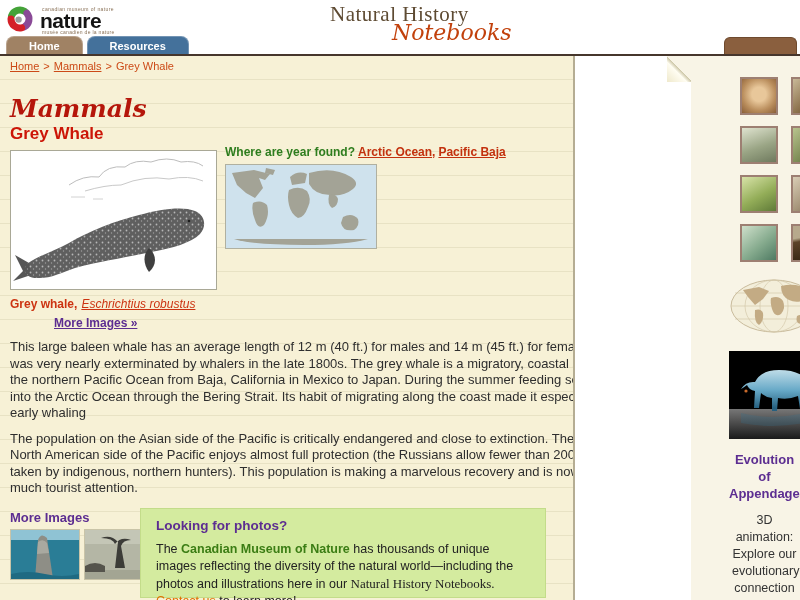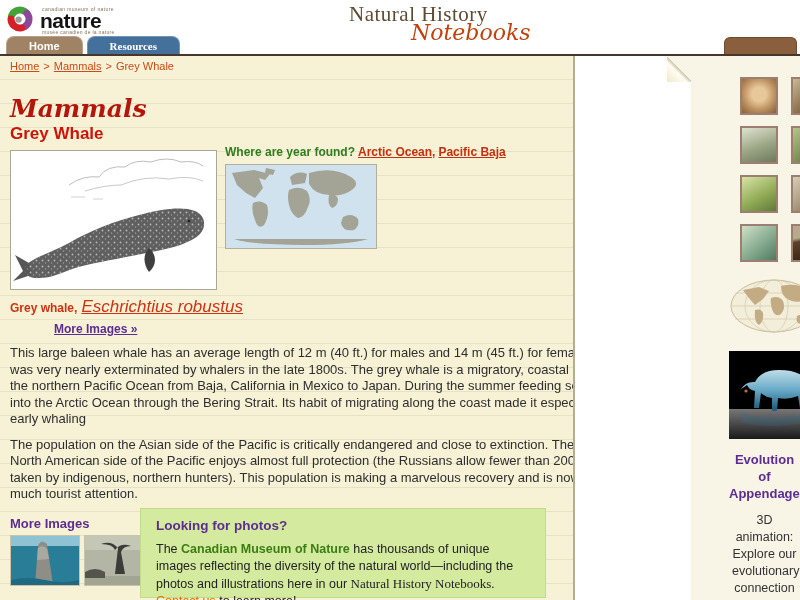--- a/index.html
+++ b/index.html
@@ -6,30 +6,30 @@
   html,body { width:800px; height:600px; font-family:"Liberation Sans", sans-serif; background:#fff; }
   #app { position:relative; width:800px; height:600px; overflow:hidden; background:#fff; }
 
   
   .header { position:absolute; top:0; left:0; width:800px; height:54px; background:#fff; }
   .logo { position:absolute; top:3px; left:5px; display:flex; align-items:center; cursor:pointer; }
   .logo-words { margin-left:4px; display:flex; flex-direction:column; line-height:1; }
   .logo-top { font-size:5px; color:#8a7258; letter-spacing:.4px; margin-left:2px; }
   .logo-name { font-size:21px; font-weight:bold; color:#141414; letter-spacing:-.5px; line-height:.9; }
   .logo-bottom { font-size:5px; color:#8a7258; letter-spacing:.3px; margin-left:2px; }
-  .site-title { position:absolute; top:4px; left:330px; width:200px; line-height:1;margin-left:19px; }
+  .site-title { position:absolute; top:4px; left:330px; width:200px; line-height:1; }
   .site-title .l1 { font-family:"Liberation Serif", serif; font-size:21px; color:#5e4b33; letter-spacing:.5px; }
   .site-title .l2 { font-family:"DejaVu Serif", serif; font-style:italic; font-size:22px; color:#c2410c; margin:-3px 0 0 62px; }
 
   
   .tabs { position:absolute; top:36px; left:6px; display:flex; gap:4px; }
   .tab { height:18px; line-height:18px; padding:0 22px; color:#fff; font-size:11px; font-weight:bold;
          border-radius:8px 8px 0 0; cursor:pointer; border:1px solid rgba(255,255,255,.25); border-bottom:none; }
   .tab-home { background:#a08264; }
-  .tab-resources { background:#44719b;font-family:Liberation Serif, serif; }
+  .tab-resources { background:#44719b; }
   .tab-notebooks { background:#7d8b30; }
   .lang-btn { position:absolute; top:37px; right:3px; height:17px; line-height:17px; padding:15px 13px;
               background:#8a5f3e; border:1px solid #6e4a2e; border-bottom:none; color:#fff; font-size:11px; font-weight:bold;
               border-radius:6px 6px 0 0; cursor:pointer; }
   .nav-line { position:absolute; top:54px; left:0; width:800px; height:2px; background:#46362c; }
 
   
   .paper { position:absolute; top:56px; left:0; width:575px; height:544px; padding:0 10px;
            background-color:#f7f1d6;
            background-image:repeating-linear-gradient(to bottom, transparent 0px, transparent 23px, #e8e2c4 23px, #e8e2c4 24px);
@@ -51,21 +51,21 @@
   
   .figure-row { display:flex; margin-top:6px; }
   .illus-box { width:207px; height:140px; background:#fff; border:1px solid #a9a896; flex:none; }
   .figure-right { margin-left:8px; }
   .where { font-size:12px; font-weight:bold; color:#2e7d1e; margin-top:-5px; }
   .where a { color:#c3310e; text-decoration:underline; cursor:pointer; margin-left:3px;text-align:center; }
   .where .sep { color:#c3310e; }
   .map-box { margin-top:5px; width:152px; height:85px; border:1px solid #b0b0a0; background:#cfe2ed; }
 
   .caption { margin-top:7px; font-size:12px; font-weight:bold; color:#cc3311; }
-  .caption a { font-weight:normal; font-style:italic; font-size:17px; color:#cc3311; text-decoration:underline; cursor:pointer; margin-left:4px; }
+  .caption a { font-weight:normal; font-style:italic; font-size:12px; color:#cc3311; text-decoration:underline; cursor:pointer; margin-left:4px; }
   .more-link { margin-top:5px; font-size:12px; font-weight:bold; }
   .more-link a { color:#5c2d91; text-decoration:underline; cursor:pointer;padding-left:44px; }
 
   .para { margin-top:9px; font-size:13px; line-height:16.5px; color:#2e2e2e; width:676px; }
   .more-heading { margin-top:13px; font-size:13px; font-weight:bold; color:#5c2d91; }
   .thumbs { display:flex; gap:4px; margin-top:4px; }
   .thumb { width:70px; height:51px; border:1px solid #c9c4a8; background:#ddd; }
 
   
   .photo-box { position:absolute; left:140px; top:452px; width:406px; height:90px; background:#d4eb9f;

